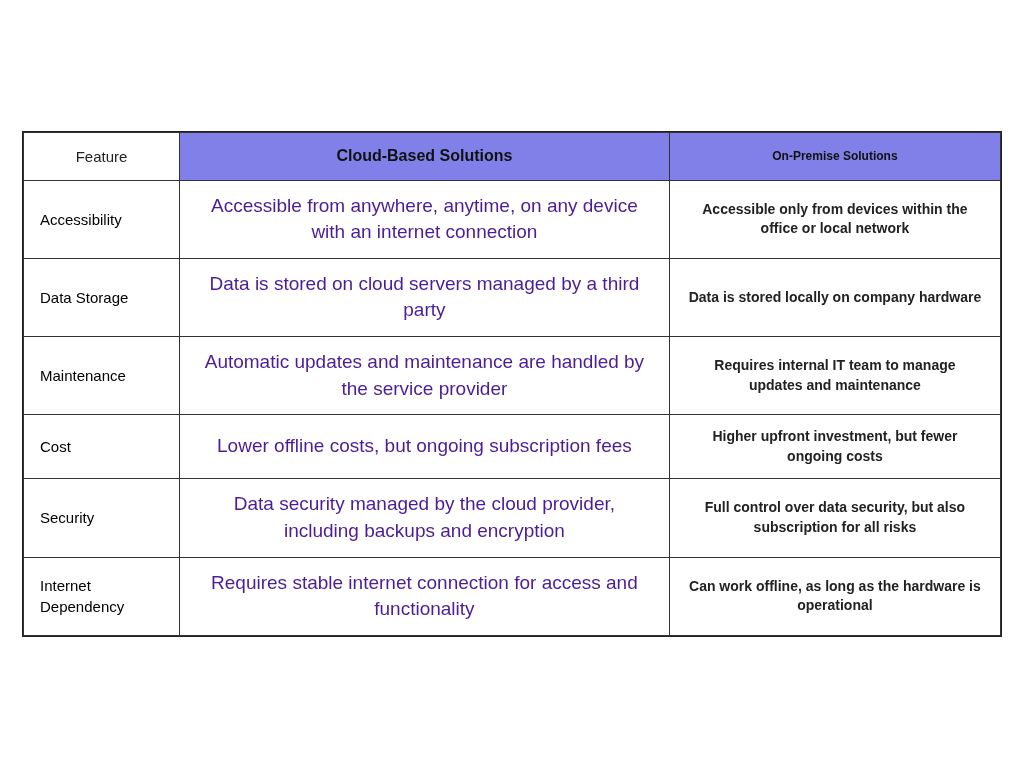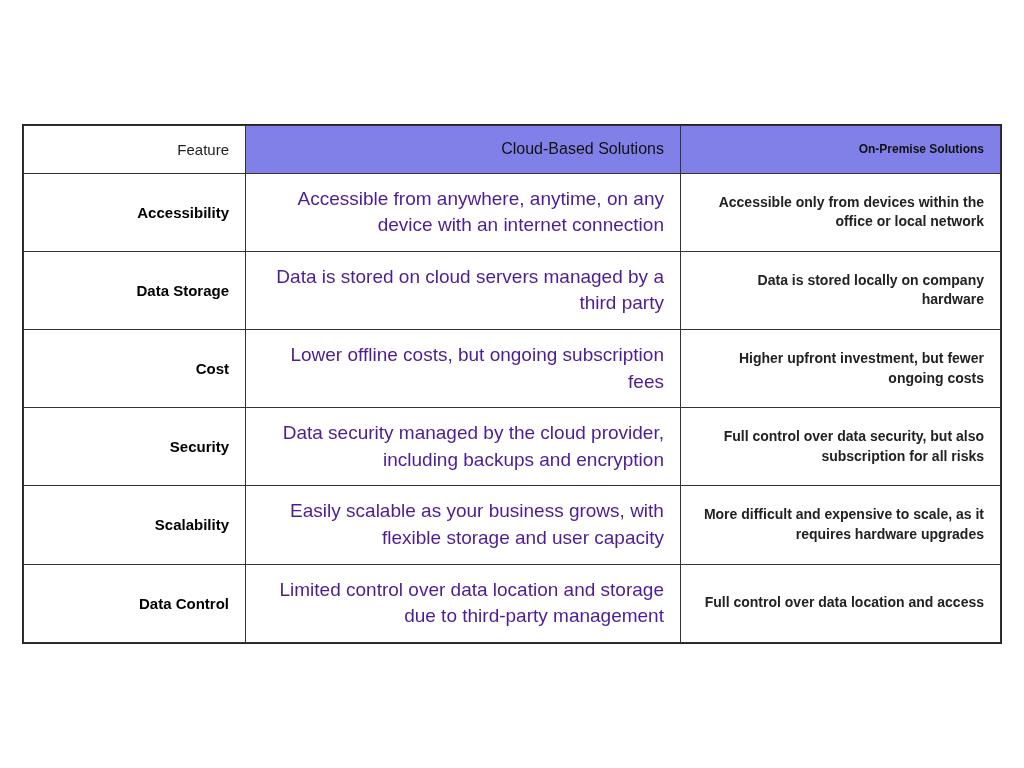--- a/index.html
+++ b/index.html
@@ -26,52 +26,52 @@
     }
 
     table {
       width: 100%;
       border-collapse: collapse;
     }
 
     th, td {
       border: 1.5px solid #333;
       padding: 12px 16px;
-      text-align: right;
+      text-align: center;
       vertical-align: middle;
       line-height: 1.4;
     }
 
     .header-row th.feature-header {
       background: #fff;
       font-weight: normal;
       font-size: 15px;
       color: #222;
     }
 
     .header-row th.cloud-header {
       background: #8080e8;
       color: #111;
-      font-weight: normal;
+      font-weight: bold;
       font-size: 16px;
     }
 
     .header-row th.onprem-header {
       background: #8080e8;
       color: #111;
       font-weight: bold;
       font-size: 12px;
     }
 
     td.feature-label {
-      font-weight: bold;
+      font-weight: normal;
       font-size: 15px;
-      text-align: right;
+      text-align: left;
       background: #fff;
-      width: 222px;
+      width: 156px;
     }
 
     td.cloud-cell {
       font-size: 19px;
       color: #4c1d95;
       background: #fff;
     }
 
     td.onprem-cell {
       font-size: 14px;
@@ -101,34 +101,34 @@
           <td class="feature-label">Accessibility</td>
           <td class="cloud-cell">Accessible from anywhere, anytime, on any device with an internet connection</td>
           <td class="onprem-cell">Accessible only from devices within the office or local network</td>
         </tr>
         <tr>
           <td class="feature-label">Data Storage</td>
           <td class="cloud-cell">Data is stored on cloud servers managed by a third party</td>
           <td class="onprem-cell">Data is stored locally on company hardware</td>
         </tr>
         <tr>
+          <td class="feature-label">Maintenance</td>
+          <td class="cloud-cell">Automatic updates and maintenance are handled by the service provider</td>
+          <td class="onprem-cell">Requires internal IT team to manage updates and maintenance</td>
+        </tr>
+        <tr>
           <td class="feature-label">Cost</td>
           <td class="cloud-cell">Lower offline costs, but ongoing subscription fees</td>
           <td class="onprem-cell">Higher upfront investment, but fewer ongoing costs</td>
         </tr>
         <tr>
           <td class="feature-label">Security</td>
           <td class="cloud-cell">Data security managed by the cloud provider, including backups and encryption</td>
           <td class="onprem-cell">Full control over data security, but also subscription for all risks</td>
         </tr>
         <tr>
-          <td class="feature-label">Scalability</td>
-          <td class="cloud-cell">Easily scalable as your business grows, with flexible storage and user capacity</td>
-          <td class="onprem-cell">More difficult and expensive to scale, as it requires hardware upgrades</td>
-        </tr>
-        <tr>
-          <td class="feature-label">Data Control</td>
-          <td class="cloud-cell">Limited control over data location and storage due to third-party management</td>
-          <td class="onprem-cell">Full control over data location and access</td>
+          <td class="feature-label">Internet Dependency</td>
+          <td class="cloud-cell">Requires stable internet connection for access and functionality</td>
+          <td class="onprem-cell">Can work offline, as long as the hardware is operational</td>
         </tr>
       </tbody>
   </table>
 </div>
 
 </body></html>

